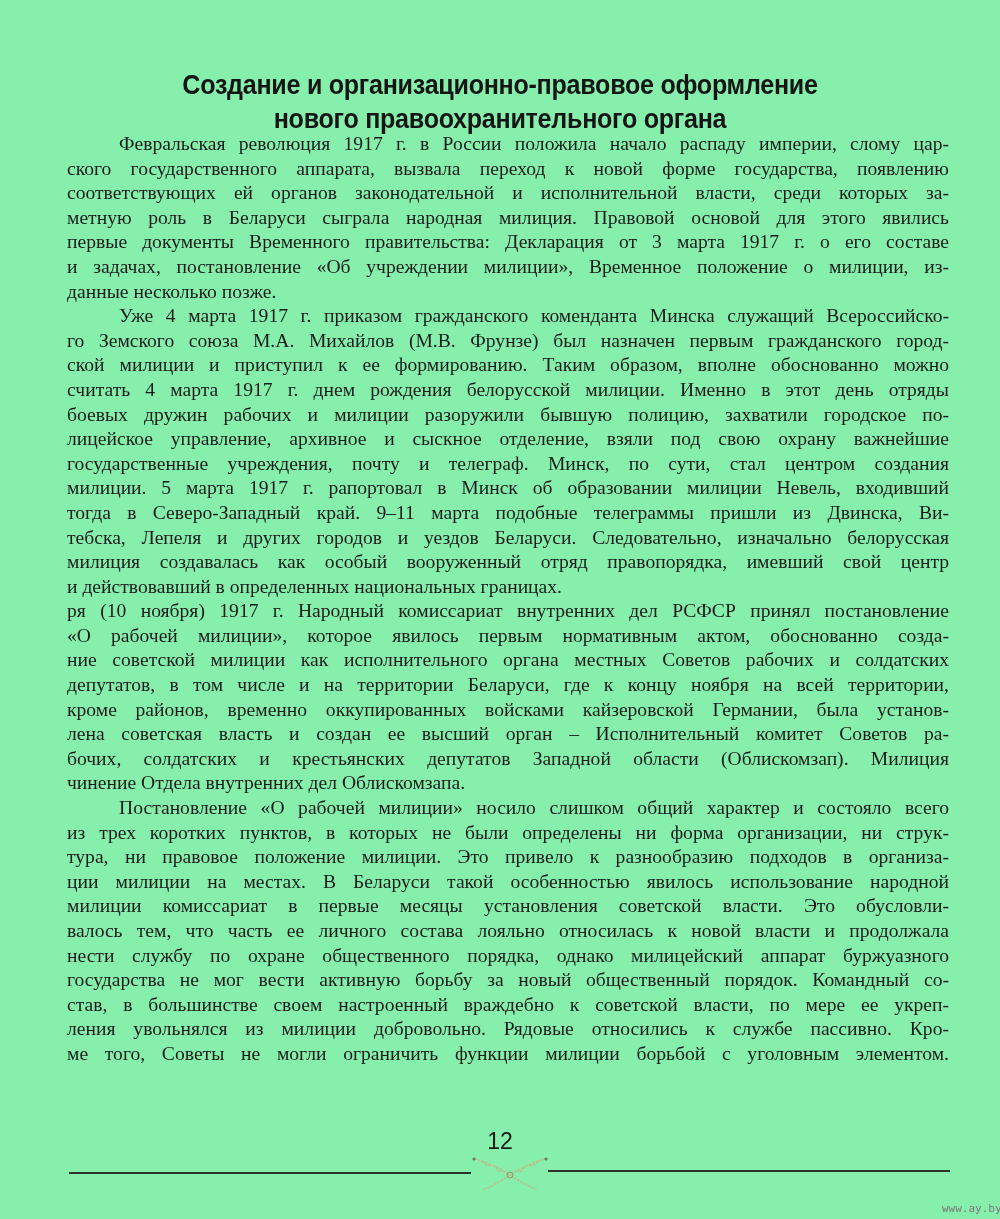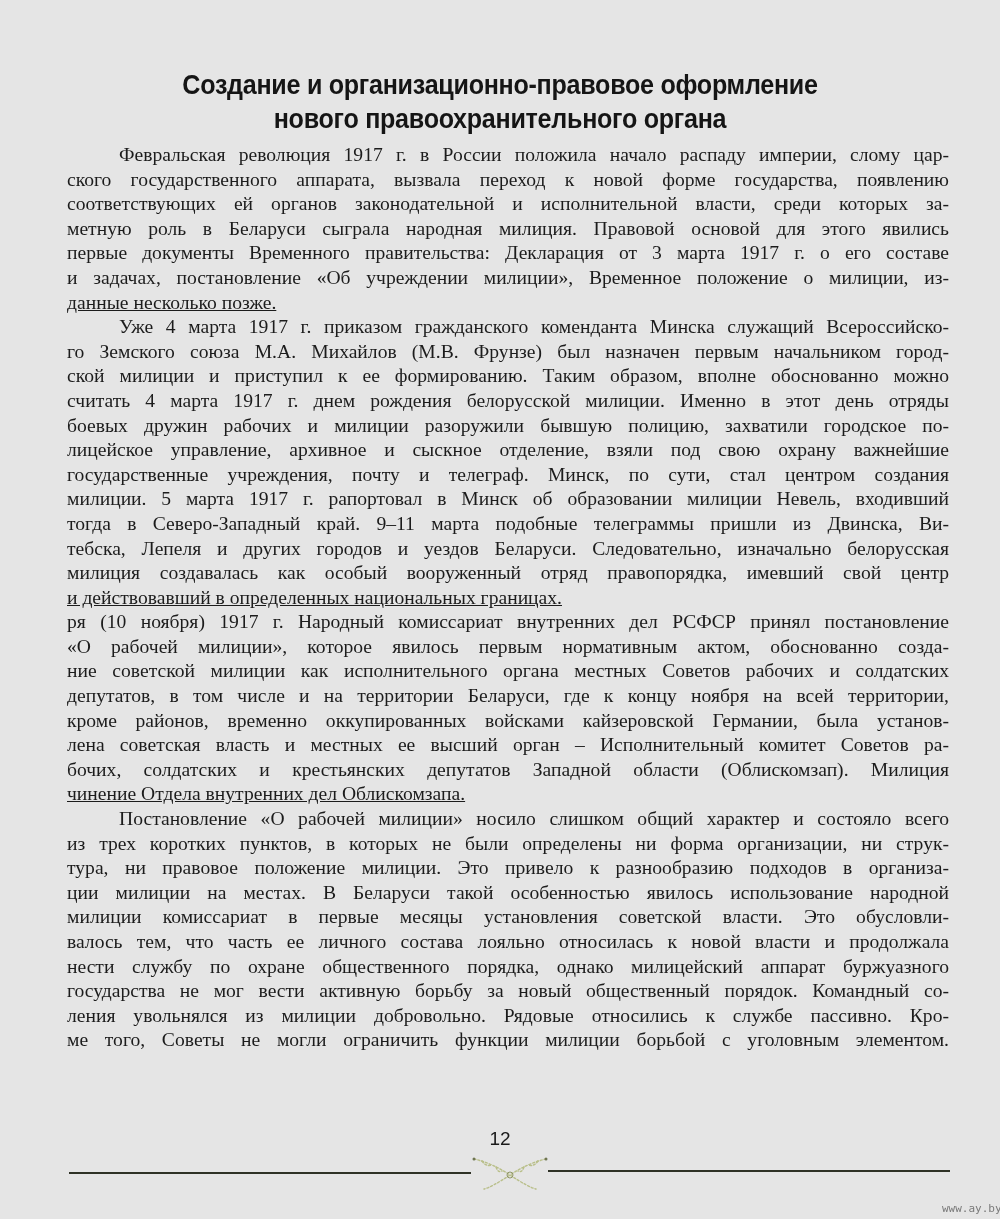--- a/index.html
+++ b/index.html
@@ -1,44 +1,44 @@
 <!DOCTYPE html>
 <html><head>
 <meta charset="utf-8">
 <style>
   html, body { margin: 0; padding: 0; background: #ffffff; }
   body { width: 1000px; height: 1219px; position: relative; overflow: hidden; color: #1a1a1a; }
-  .page { position: absolute; left: 0; top: 0; width: 1000px; height: 1219px; background: #e5e5e5; }
+  .page { position: absolute; left: 0; top: 0; width: 1000px; height: 1219px; background: #86efac; }
   .title {
     position: absolute; left: 60px; top: 50px; width: 880px;
     text-align: center;
     font-family: "Liberation Sans", "DejaVu Sans", sans-serif;
     font-weight: bold; font-size: 27px; line-height: 34px;
     letter-spacing: -0.3px; color: #151515;
     transform: scaleX(0.93); transform-origin: center top;
   }
   .title .tline { display: block; white-space: nowrap; }
   .body-text {
-    position: absolute; left: 67px; top: 143px; width: 882px;
+    position: absolute; left: 67px; top: 132px; width: 882px;
     font-family: "Liberation Serif", "DejaVu Serif", serif;
     font-size: 19.6px; line-height: 24.6px; color: #1c1c1c;
   }
   .para { margin: 0; }
   .line {
     display: block; white-space: nowrap;
     text-align: justify; text-align-last: justify;
     height: 24.6px; overflow: visible;
   }
   .line.indent { padding-left: 52px; }
-  .line.last { text-align-last: left; text-decoration: underline; }
+  .line.last { text-align-last: left; }
   .footer { position: absolute; left: 0; top: 1120px; width: 1000px; height: 99px; }
   .page-number {
     position: absolute; left: 470px; top: 8px; width: 60px; text-align: center;
     font-family: "Liberation Sans", "DejaVu Sans", sans-serif;
-    font-size: 19px; color: #1a1a1a;
+    font-size: 23px; color: #1a1a1a;
   }
   .rule-left { position: absolute; left: 69px; top: 52px; width: 402px; height: 2px; background: #2f3226; }
   .rule-right { position: absolute; left: 548px; top: 50px; width: 402px; height: 2px; background: #2f3226; }
   .ornament { position: absolute; left: 470px; top: 33px; width: 80px; height: 40px; }
   .watermark {
     position: absolute; left: 942px; top: 1202px;
     font-family: "DejaVu Sans Mono", "Liberation Mono", monospace;
     font-size: 11px; color: #7a7a7a;
   }
 </style>
@@ -59,53 +59,54 @@
       <span class="line">ского государственного аппарата, вызвала переход к новой форме государства, появлению</span>
       <span class="line">соответствующих ей органов законодательной и исполнительной власти, среди которых за-</span>
       <span class="line">метную роль в Беларуси сыграла народная милиция. Правовой основой для этого явились</span>
       <span class="line">первые документы Временного правительства: Декларация от 3 марта 1917 г. о его составе</span>
       <span class="line">и задачах, постановление «Об учреждении милиции», Временное положение о милиции, из-</span>
       <span class="line last">данные несколько позже.</span>
     </p>
 
     <p class="para">
       <span class="line indent">Уже 4 марта 1917 г. приказом гражданского коменданта Минска служащий Всероссийско-</span>
-      <span class="line">го Земского союза М.А. Михайлов (М.В. Фрунзе) был назначен первым начальником город-</span>
+      <span class="line">го Земского союза М.А. Михайлов (М.В. Фрунзе) был назначен первым гражданского город-</span>
       <span class="line">ской милиции и приступил к ее формированию. Таким образом, вполне обоснованно можно</span>
       <span class="line">считать 4 марта 1917 г. днем рождения белорусской милиции. Именно в этот день отряды</span>
       <span class="line">боевых дружин рабочих и милиции разоружили бывшую полицию, захватили городское по-</span>
       <span class="line">лицейское управление, архивное и сыскное отделение, взяли под свою охрану важнейшие</span>
       <span class="line">государственные учреждения, почту и телеграф. Минск, по сути, стал центром создания</span>
       <span class="line">милиции. 5 марта 1917 г. рапортовал в Минск об образовании милиции Невель, входивший</span>
       <span class="line">тогда в Северо-Западный край. 9–11 марта подобные телеграммы пришли из Двинска, Ви-</span>
       <span class="line">тебска, Лепеля и других городов и уездов Беларуси. Следовательно, изначально белорусская</span>
       <span class="line">милиция создавалась как особый вооруженный отряд правопорядка, имевший свой центр</span>
       <span class="line last">и действовавший в определенных национальных границах.</span>
     </p>
 
     <p class="para">
       <span class="line">ря (10 ноября) 1917 г. Народный комиссариат внутренних дел РСФСР принял постановление</span>
       <span class="line">«О рабочей милиции», которое явилось первым нормативным актом, обоснованно созда-</span>
       <span class="line">ние советской милиции как исполнительного органа местных Советов рабочих и солдатских</span>
       <span class="line">депутатов, в том числе и на территории Беларуси, где к концу ноября на всей территории,</span>
       <span class="line">кроме районов, временно оккупированных войсками кайзеровской Германии, была установ-</span>
-      <span class="line">лена советская власть и местных ее высший орган – Исполнительный комитет Советов ра-</span>
+      <span class="line">лена советская власть и создан ее высший орган – Исполнительный комитет Советов ра-</span>
       <span class="line">бочих, солдатских и крестьянских депутатов Западной области (Облискомзап). Милиция</span>
       <span class="line last">чинение Отдела внутренних дел Облискомзапа.</span>
     </p>
 
     <p class="para">
       <span class="line indent">Постановление «О рабочей милиции» носило слишком общий характер и состояло всего</span>
       <span class="line">из трех коротких пунктов, в которых не были определены ни форма организации, ни струк-</span>
       <span class="line">тура, ни правовое положение милиции. Это привело к разнообразию подходов в организа-</span>
       <span class="line">ции милиции на местах. В Беларуси такой особенностью явилось использование народной</span>
       <span class="line">милиции комиссариат в первые месяцы установления советской власти. Это обусловли-</span>
       <span class="line">валось тем, что часть ее личного состава лояльно относилась к новой власти и продолжала</span>
       <span class="line">нести службу по охране общественного порядка, однако милицейский аппарат буржуазного</span>
       <span class="line">государства не мог вести активную борьбу за новый общественный порядок. Командный со-</span>
+      <span class="line">став, в большинстве своем настроенный враждебно к советской власти, по мере ее укреп-</span>
       <span class="line">ления увольнялся из милиции добровольно. Рядовые относились к службе пассивно. Кро-</span>
       <span class="line">ме того, Советы не могли ограничить функции милиции борьбой с уголовным элементом.</span>
     </p>
   </div>
 
   <div class="footer">
     <div class="page-number">12</div>
     <div class="rule-left"></div>
     <svg class="ornament" viewBox="0 0 80 40" xmlns="http://www.w3.org/2000/svg">
       <g stroke="#b9bf8a" stroke-width="1.4" fill="none" stroke-linecap="round" stroke-dasharray="2 2">

